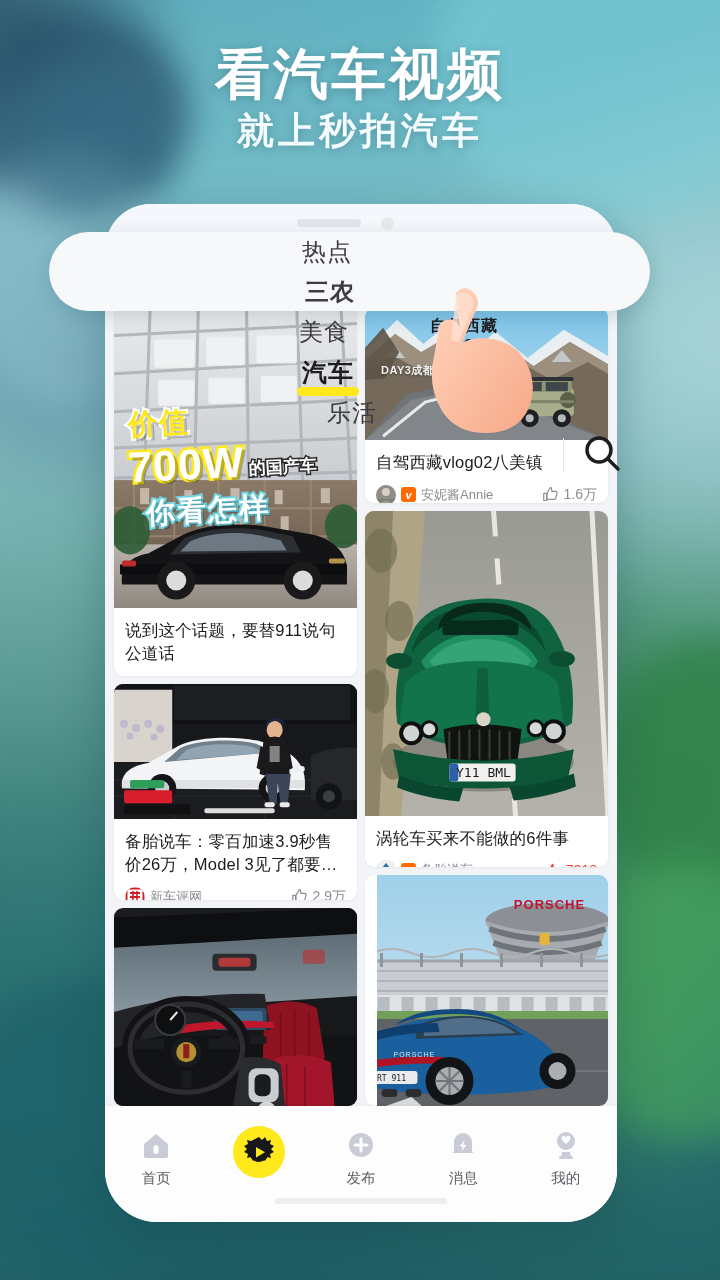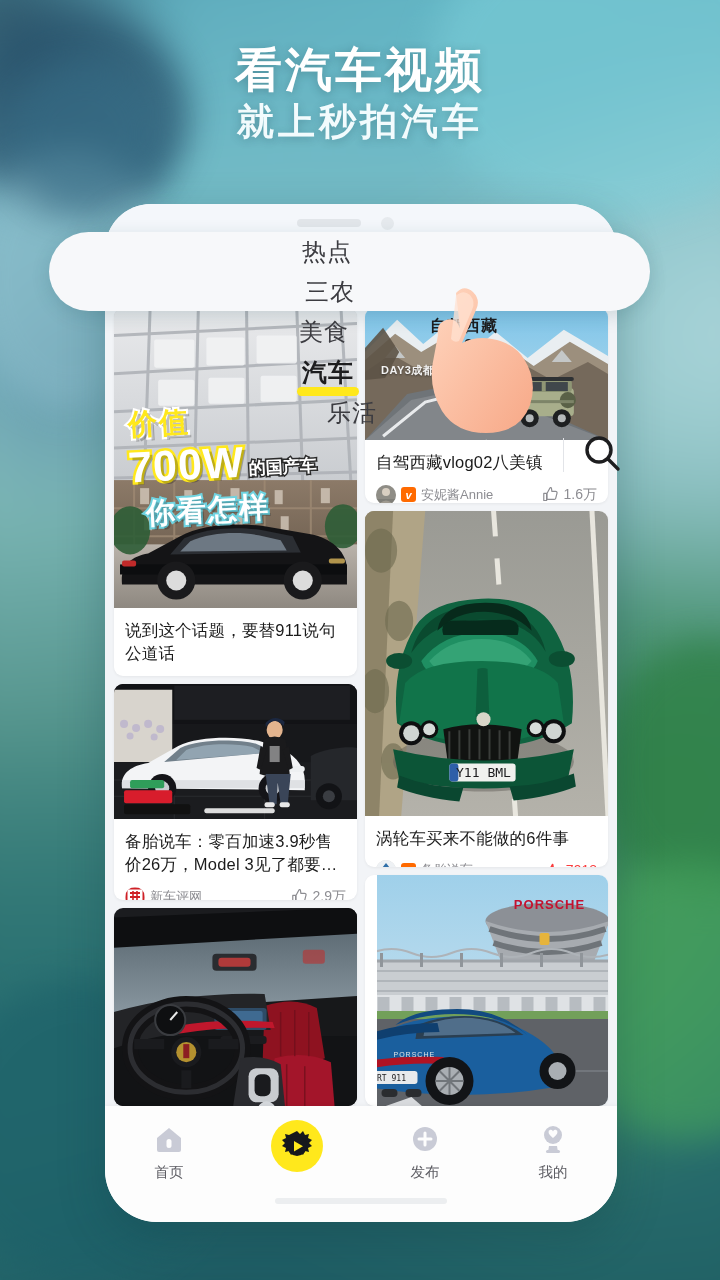--- a/index.html
+++ b/index.html
@@ -31,21 +31,21 @@
     position:absolute; border-radius:50%;
     filter:blur(17px); opacity:.72;
   }
 
   
   .headline {
     position:absolute; top:44px; left:0; width:720px;
     text-align:center; z-index:6; pointer-events:none;
   }
   .headline h1 {
-    font-size:47px; font-weight:bold; color:#ffffff;
+    font-size:55px; font-weight:bold; color:#ffffff;
     letter-spacing:3px; line-height:1.12;
     text-shadow:0 2px 10px rgba(30,70,80,.33);
   }
   .headline h2 {
     font-size:37px; font-weight:bold; color:#f2fbfd;
     letter-spacing:4px;
     text-shadow:0 2px 8px rgba(30,70,80,.3);
   }
 
   
@@ -123,40 +123,40 @@
     display:flex; align-items:center;
     padding:0 28px 0 33px; gap:0;
     z-index:8;
     flex-direction:column;
   }
   .tab {
     font-size:24px; color:#3c3c41; letter-spacing:1px;
     position:relative; padding:4px 2px;
   }
   .tab.spacer1 { margin-right:50px; }
-  .tab.spacer2 { margin-right:44px; }
+  .tab.spacer2 { margin-right:44px;font-weight:bold; }
   .tab.spacer3 { margin-right:56px; }
   .tab.spacer4 { margin-right:48px; }
   .tab.active { font-weight:bold; font-size:25px; color:#1d1d1f; }
   .tab.active .ul {
     position:absolute; left:-3px; right:-3px; bottom:-3px;
     height:9px; border-radius:5px; background:#ffe81c; z-index:-1;
   }
   .search-wrap { margin-left:auto; display:flex; align-items:center; }
   .search-div { width:1px; height:34px; background:#e2e4e8; margin-right:18px; }
 
   
   .hand { position:absolute; left:426px; top:283px; z-index:9; }
 
   
   .bottomnav {
     position:absolute; left:0; right:0; bottom:0; height:116px;
     background:#fdfdfd;
     display:flex; align-items:flex-start; justify-content:space-around;
-    padding-top:16px;
+    padding-top:22px;
     box-shadow:0 -1px 4px rgba(0,0,0,.04);
   }
   .navitem {
     width:84px; text-align:center;
     display:flex; flex-direction:column; align-items:center; gap:7px;
   }
   .navlabel { font-size:14.5px; color:#5d5d63; }
   .navicon { height:34px; display:flex; align-items:center; justify-content:center; }
   .fab {
     width:52px; height:52px; border-radius:50%; background:#ffe81c;
@@ -747,20 +747,29 @@
     <div class="navitem">
       <span class="navicon">
         <svg width="30" height="30" viewBox="0 0 30 30">
           <circle cx="15" cy="15" r="12" fill="#c9cbd6"></circle>
           <path d="M15 9 v12 M9 15 h12" stroke="#fdfdfd" stroke-width="3" stroke-linecap="round"></path>
         </svg>
       </span>
       <span class="navlabel">发布</span>
     </div>
 
+    <div class="navitem">
+      <span class="navicon">
+        <svg width="30" height="30" viewBox="0 0 30 30">
+          <path d="M15 3 a9 9 0 0 1 9 9 v8 a3 3 0 0 0 2 3 H4 a3 3 0 0 0 2 -3 v-8 a9 9 0 0 1 9 -9z" fill="#c9cbd6"></path>
+          <path d="M16.5 10 l-5 6.5 h3.2 l-1.2 5 5 -6.6 h-3.2z" fill="#fdfdfd"></path>
+        </svg>
+      </span>
+      <span class="navlabel">消息</span>
+    </div>
 
     <div class="navitem">
       <span class="navicon">
         <svg width="30" height="30" viewBox="0 0 30 30">
           <circle cx="15" cy="11" r="9" fill="#c9cbd6"></circle>
           <path d="M11 22 h8 l1 6 h-10z" fill="#c9cbd6"></path>
           <rect x="8" y="26" width="14" height="3" rx="1.5" fill="#c9cbd6"></rect>
           <path d="M15 14 c-3 -2.6 -4.4 -4 -4.4 -5.4 a2.1 2.1 0 0 1 4.4 -1.1 a2.1 2.1 0 0 1 4.4 1.1 c0 1.4 -1.4 2.8 -4.4 5.4z" fill="#fdfdfd"></path>
         </svg>
       </span>

